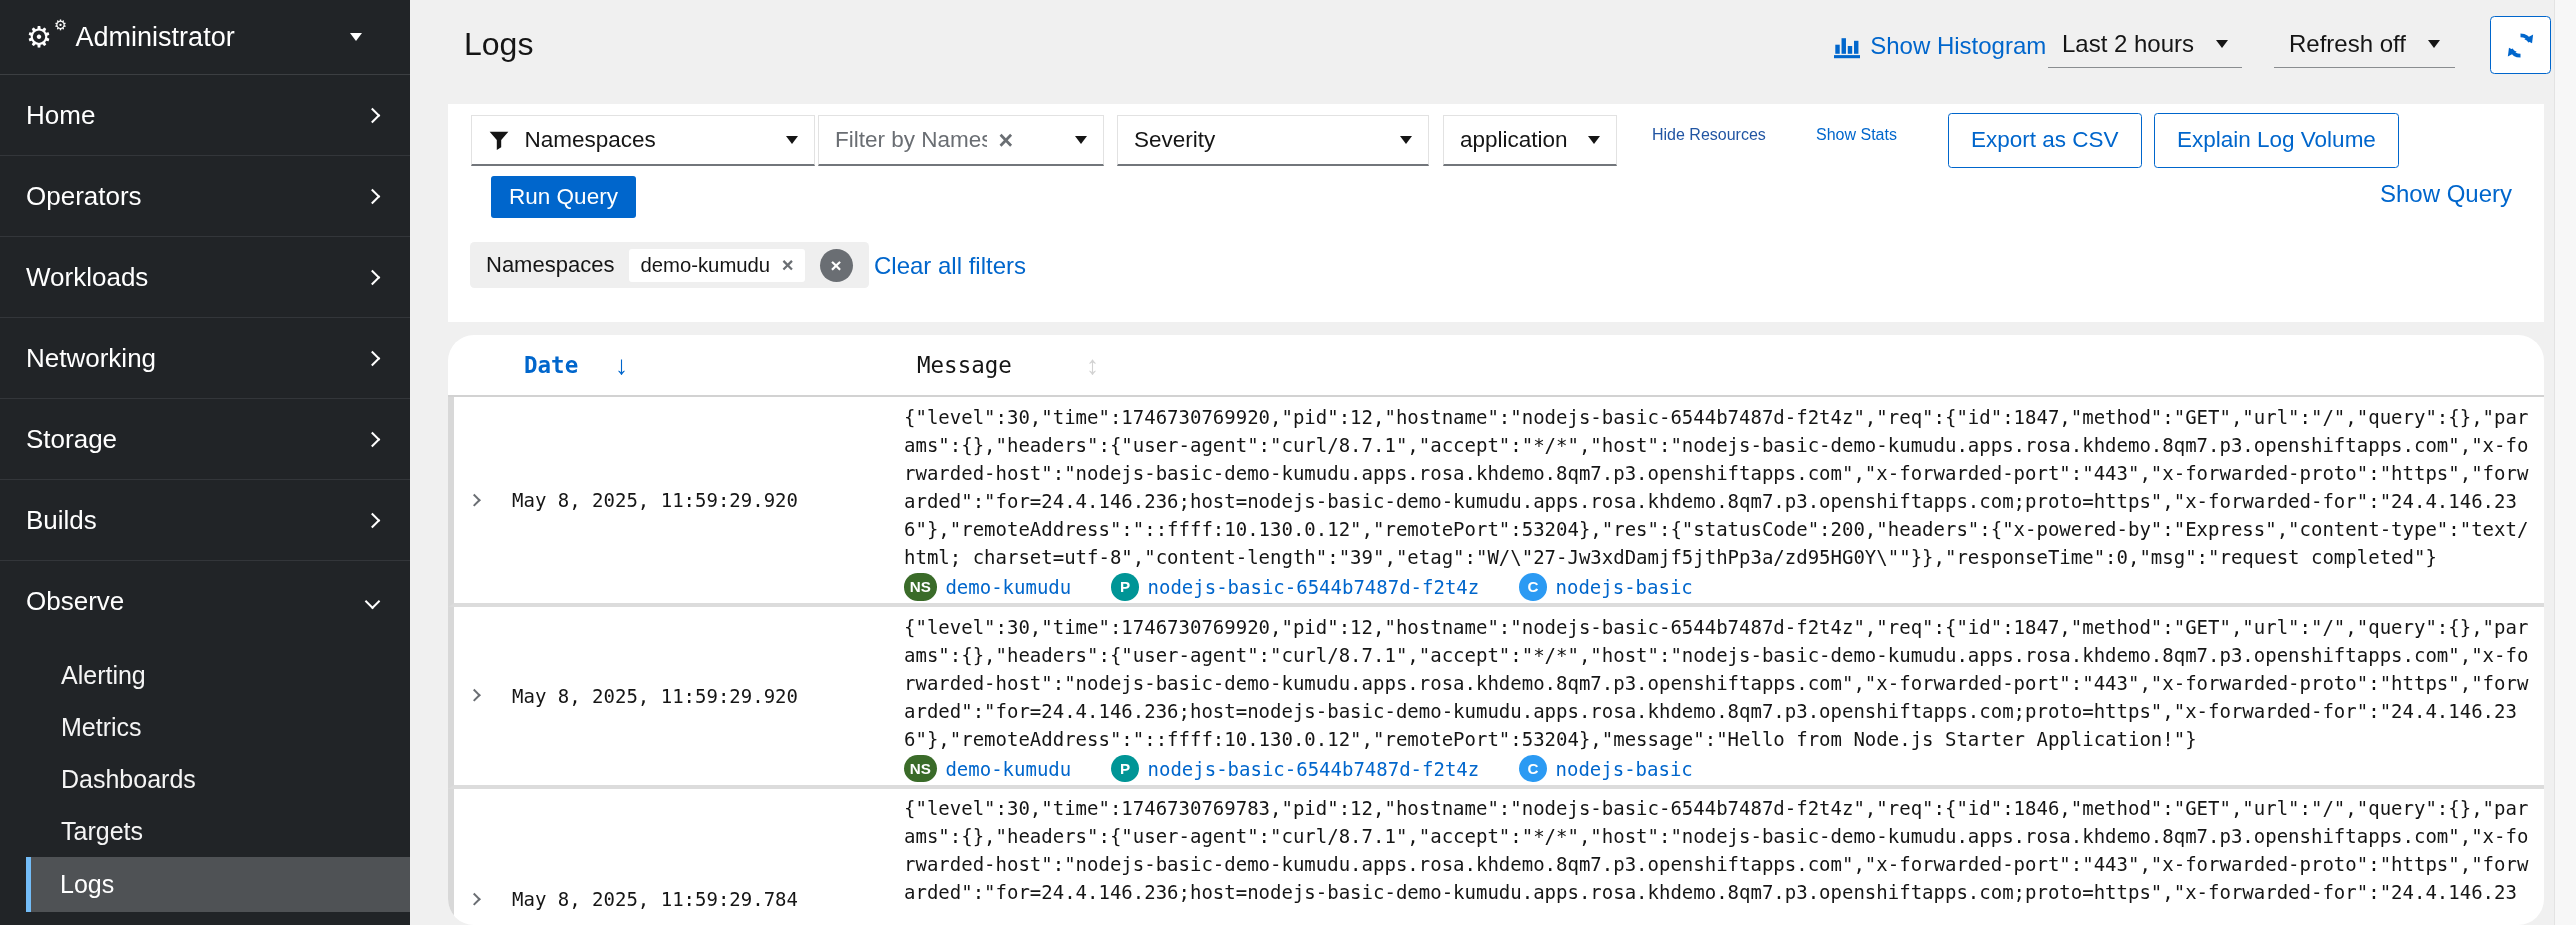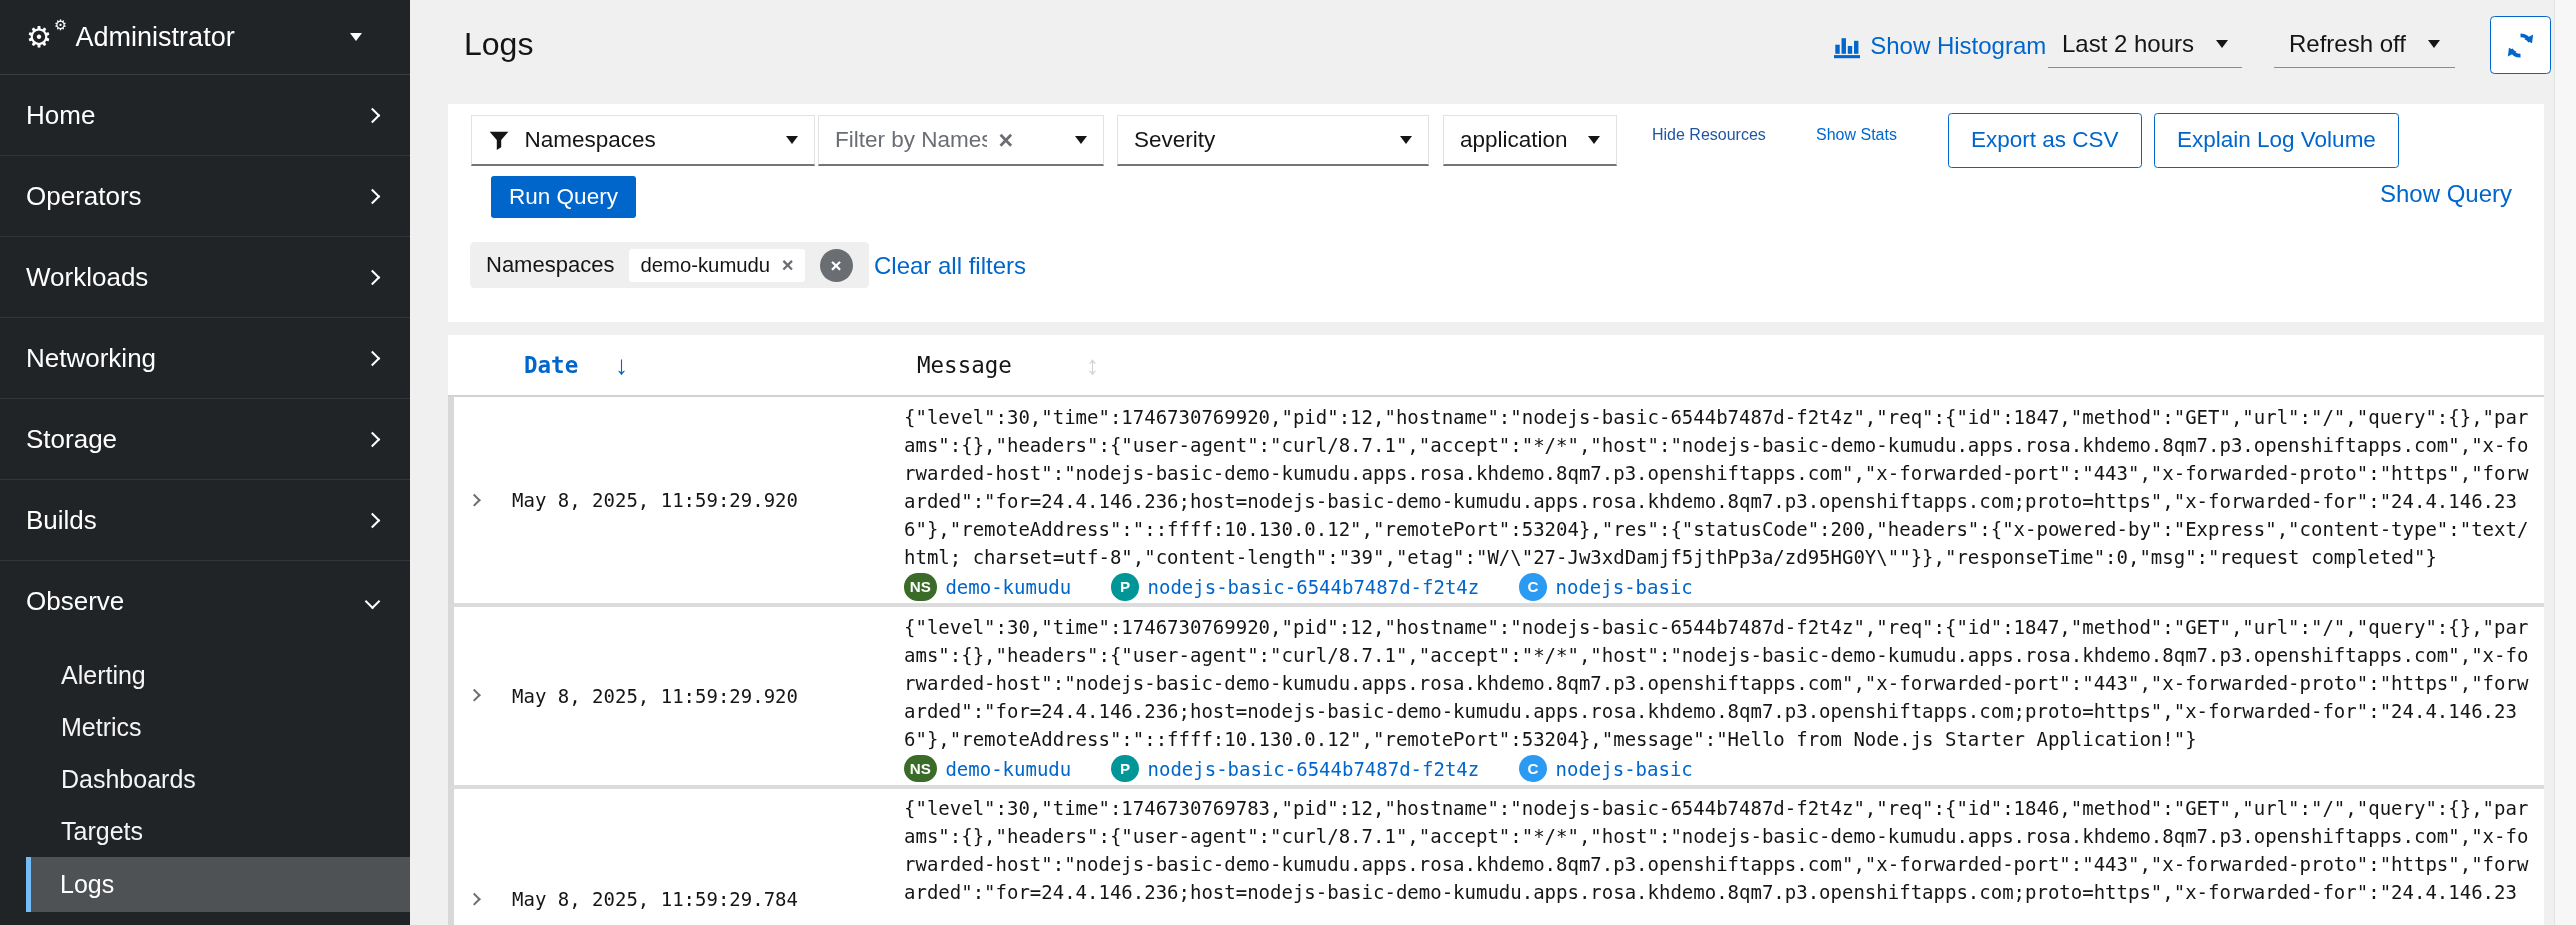--- a/index.html
+++ b/index.html
@@ -84,21 +84,21 @@
   #chip-group .group-label { font-size:22px; color:var(--c-text,#151515); }
   .chip { background:#fff; height:33px; border-radius:2.9px; display:flex; align-items:center;
     gap:11.6px; padding:0 11.6px; font-size:20.3px; color:var(--c-text,#151515); }
   .chip .clear-x { font-size:20.3px; }
   #chips-close { width:33px; height:33px; border-radius:50%; background:#6a6e73; border:none;
     color:#fff; font-size:19px; font-weight:bold; line-height:1; cursor:pointer; }
   #clear-filters { position:absolute; left:426px; top:148px; font-size:24px;
     color:var(--c-accent,#0066cc); cursor:pointer; }
 
   
-  #table-card { top:335px; bottom:0; overflow:hidden; }
+  #table-card { top:335px; bottom:0; overflow:hidden;border-radius:26px; }
   #thead { height:62px; position:relative; border-bottom:2.2px solid var(--c-border,#d2d2d2); }
   #col-date { position:absolute; left:76px; top:17.4px; font-size:22.5px; font-weight:bold;
     font-family:"DejaVu Sans Mono",monospace; color:var(--c-accent,#0066cc); cursor:pointer; }
   #date-sort { position:absolute; left:167px; top:14.5px; font-size:26px;
     color:var(--c-accent,#0066cc); cursor:pointer; }
   #col-message { position:absolute; left:469px; top:17.4px; font-size:22.5px; font-weight:normal;
     font-family:"DejaVu Sans Mono",monospace; color:var(--c-text,#151515); cursor:pointer; }
   #msg-sort { position:absolute; left:638px; top:14.5px; font-size:26px; color:#d2d2d2; cursor:pointer; }
 
   .log-row { position:relative; border-left:6.5px solid #d8d8d8;

